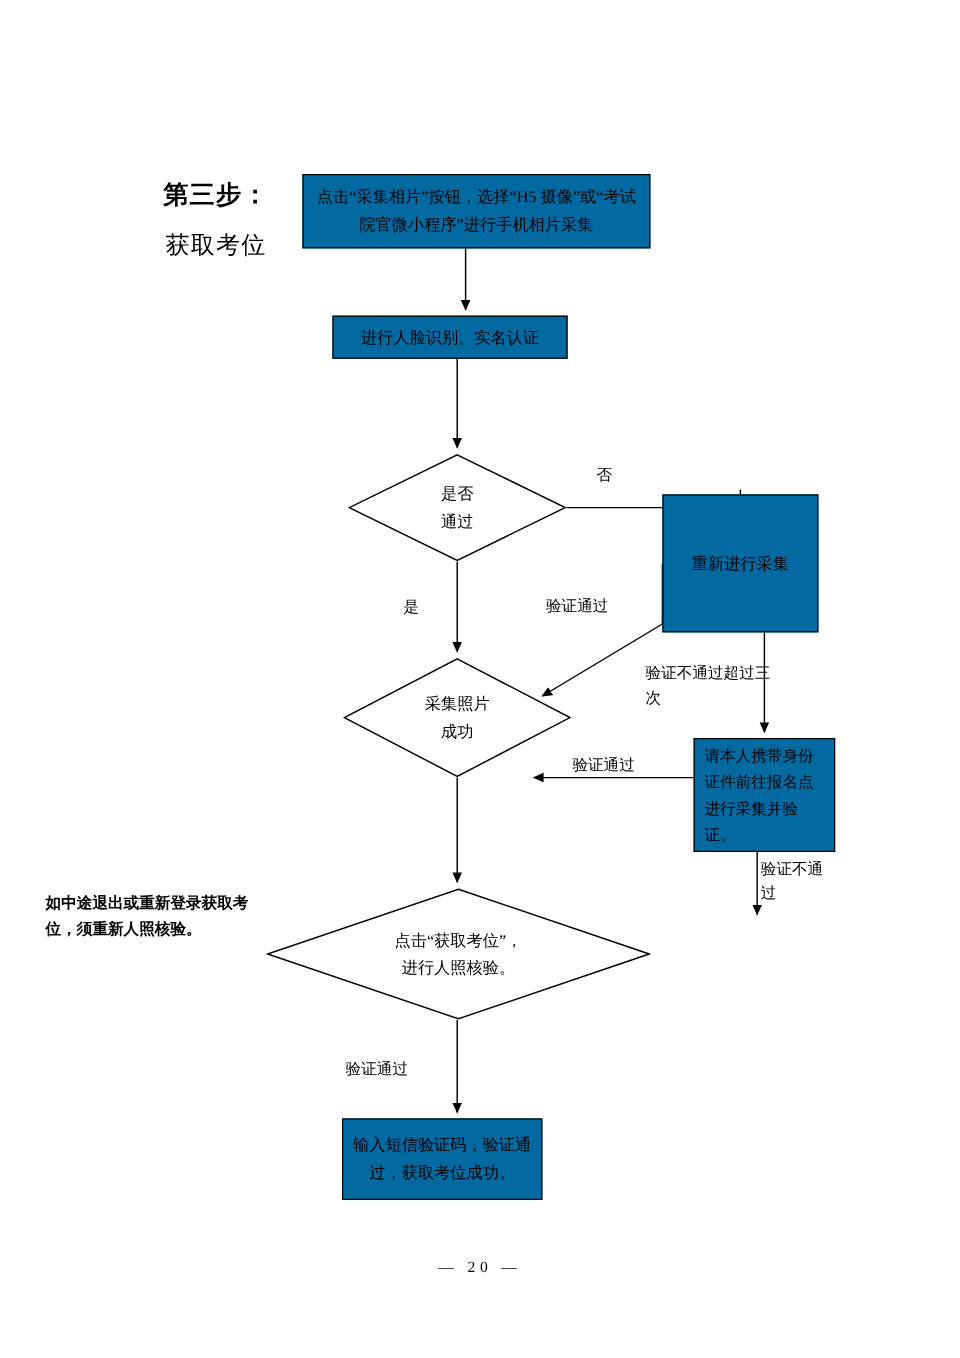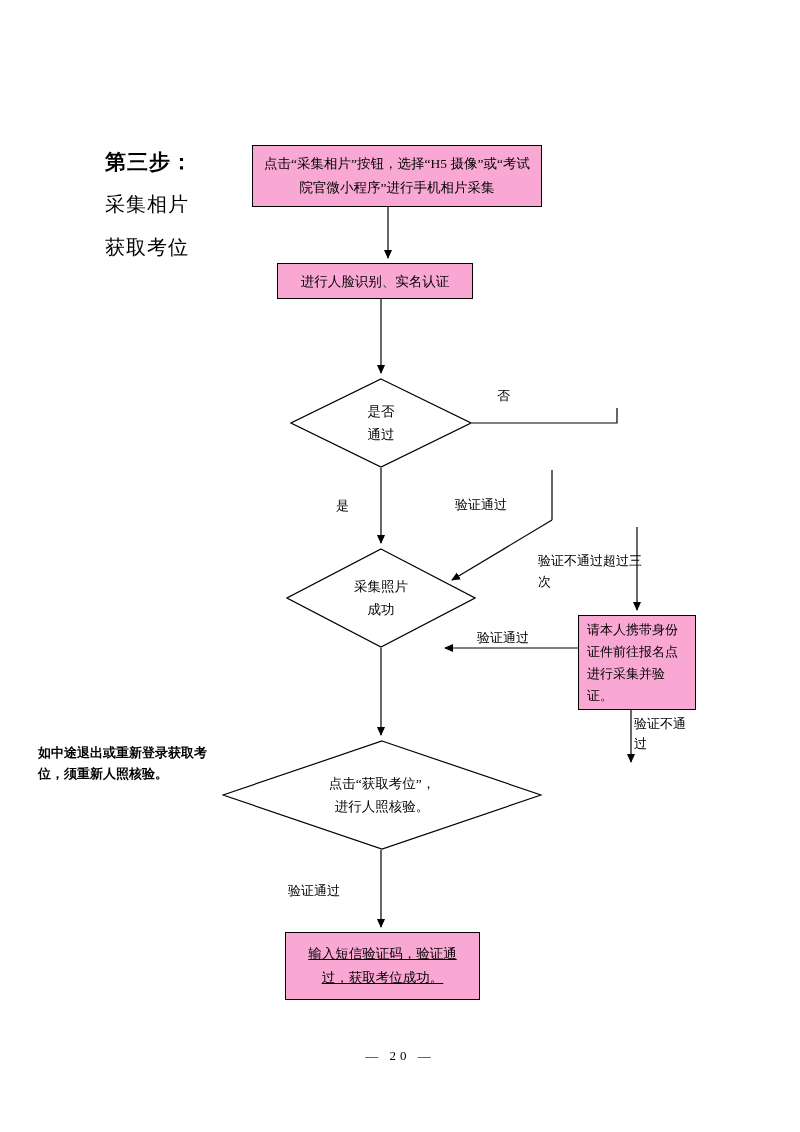--- a/index.html
+++ b/index.html
@@ -26,21 +26,21 @@
   .step-title {
     left: 105px;
     top: 140px;
     width: 150px;
     font-size: 21px;
     font-weight: 700;
     letter-spacing: 1px;
     line-height: 43px;
     font-family: "DejaVu Serif", "Liberation Serif", serif;
   }
-  .step-title div { white-space: nowrap; }
+  .step-title div { white-space: nowrap; text-align: center; }
   .step-sub { font-weight: 400; font-size: 20px; }
 
   .note {
     left: 38px;
     top: 742px;
     width: 185px;
     font-size: 13px;
     font-weight: 700;
     line-height: 21px;
     font-family: Liberation Serif, serif;
@@ -50,33 +50,33 @@
   .box {
     border: 1px solid #000;
     box-sizing: border-box;
     display: flex;
     align-items: center;
     justify-content: center;
     text-align: center;
     font-size: 13.5px;
     line-height: 24px;
     padding: 4px 8px;
-    background: #f9a8d4;
+    background: #0369a1;
   }
   .box-inner { width: 100%; }
 
   
   #box-collect  { left: 252px; top: 145px;  width: 290px; height: 62px; }
   #box-face     { left: 277px; top: 263px;  width: 196px; height: 36px; align-items: flex-end; }
   #box-recollect{ left: 552px; top: 412px;  width: 130px; height: 115px; }
   #box-idcard   { left: 578px; top: 615px;  width: 118px; height: 95px;
                   font-size: 13px; line-height: 22px; align-items: center; }
   #box-idcard .box-inner { text-align: left; }
   #box-fail     { left: 575px; top: 767px;  width: 112px; height: 33px; }
-  #box-sms      { left: 285px; top: 932px;  width: 195px; height: 68px; text-decoration: underline; }
+  #box-sms      { left: 285px; top: 932px;  width: 167px; height: 68px; }
   .diamond-label {
     position: absolute;
     left: 0; top: 0;
     width: 100%; height: 100%;
     display: flex;
     align-items: center;
     justify-content: center;
     text-align: center;
     font-size: 13.5px;
     line-height: 23px;
@@ -112,21 +112,20 @@
     font-family: "Liberation Serif", serif;
   }
 </style>
 </head>
 <body>
 
 <div class="page">
 
   <div class="abs step-title">
     <div>第三步：</div>
-    <div class="step-sub">采集相片</div>
     <div class="step-sub">获取考位</div>
   </div>
 
   <div class="abs note">如中途退出或重新登录获取考位，须重新人照核验。</div>
 
   <svg class="conn" style="left:0; top:0; width:800px; height:1132px;">
     <defs>
       <marker id="ah" markerWidth="10" markerHeight="10" refX="8" refY="4" orient="auto" markerUnits="userSpaceOnUse">
         <path d="M0,0 L9,4 L0,8 z" fill="#000"></path>
       </marker>
@@ -155,20 +154,23 @@
   </svg>
 
   <div class="abs box" id="box-collect">
     <div class="box-inner">点击“采集相片”按钮，选择“H5 摄像”或“考试院官微小程序”进行手机相片采集</div>
   </div>
 
   <div class="abs box" id="box-face">
     <div class="box-inner">进行人脸识别、实名认证</div>
   </div>
 
+  <div class="abs box" id="box-recollect">
+    <div class="box-inner">重新进行采集</div>
+  </div>
 
   <div class="abs box" id="box-idcard">
     <div class="box-inner">请本人携带身份证件前往报名点进行采集并验证。</div>
   </div>
 
 
   <div class="abs box" id="box-sms">
     <div class="box-inner">
       <div>输入短信验证码，验证通</div>
       <div>过，获取考位成功。</div>

